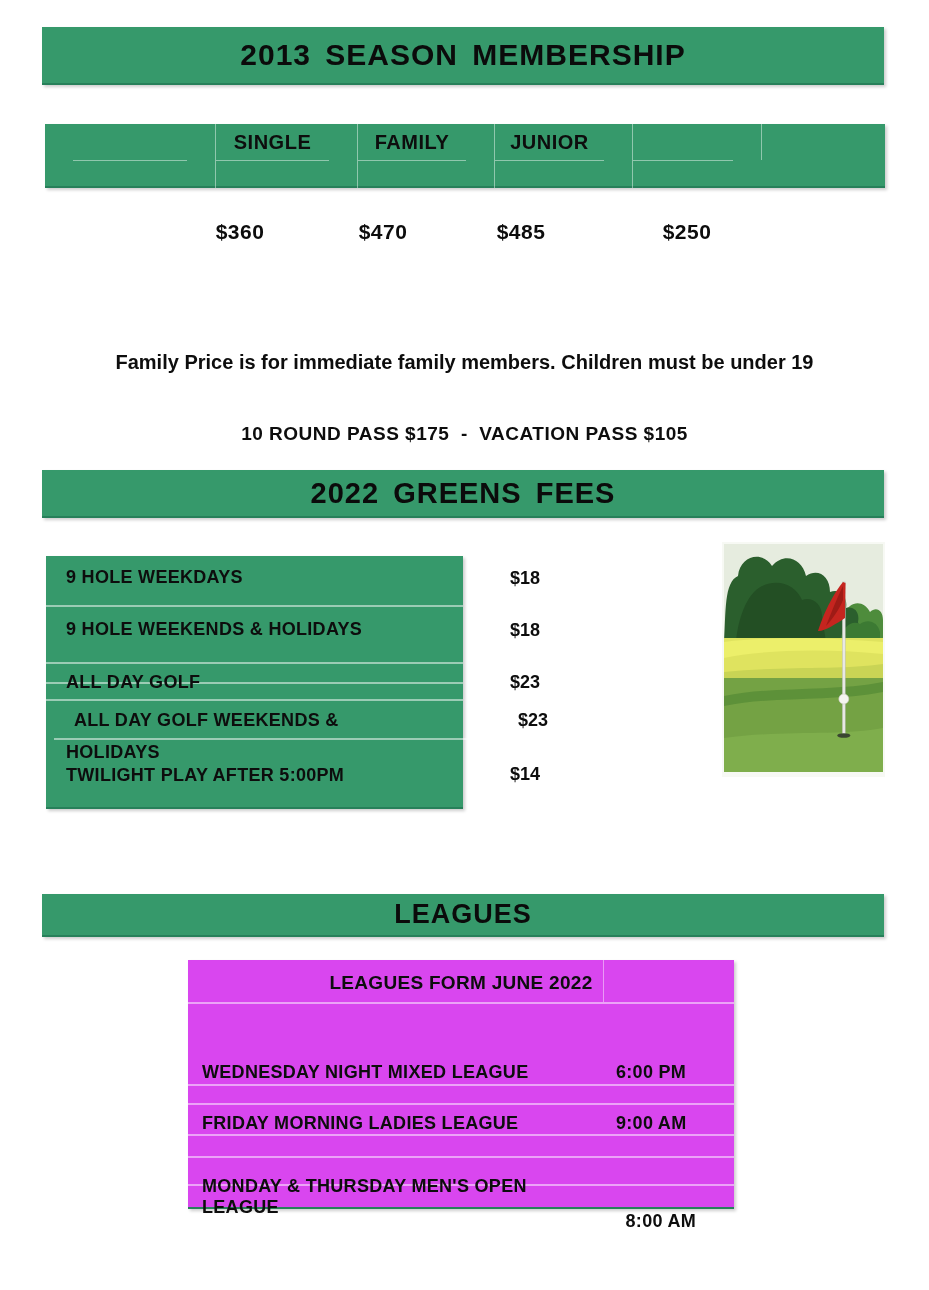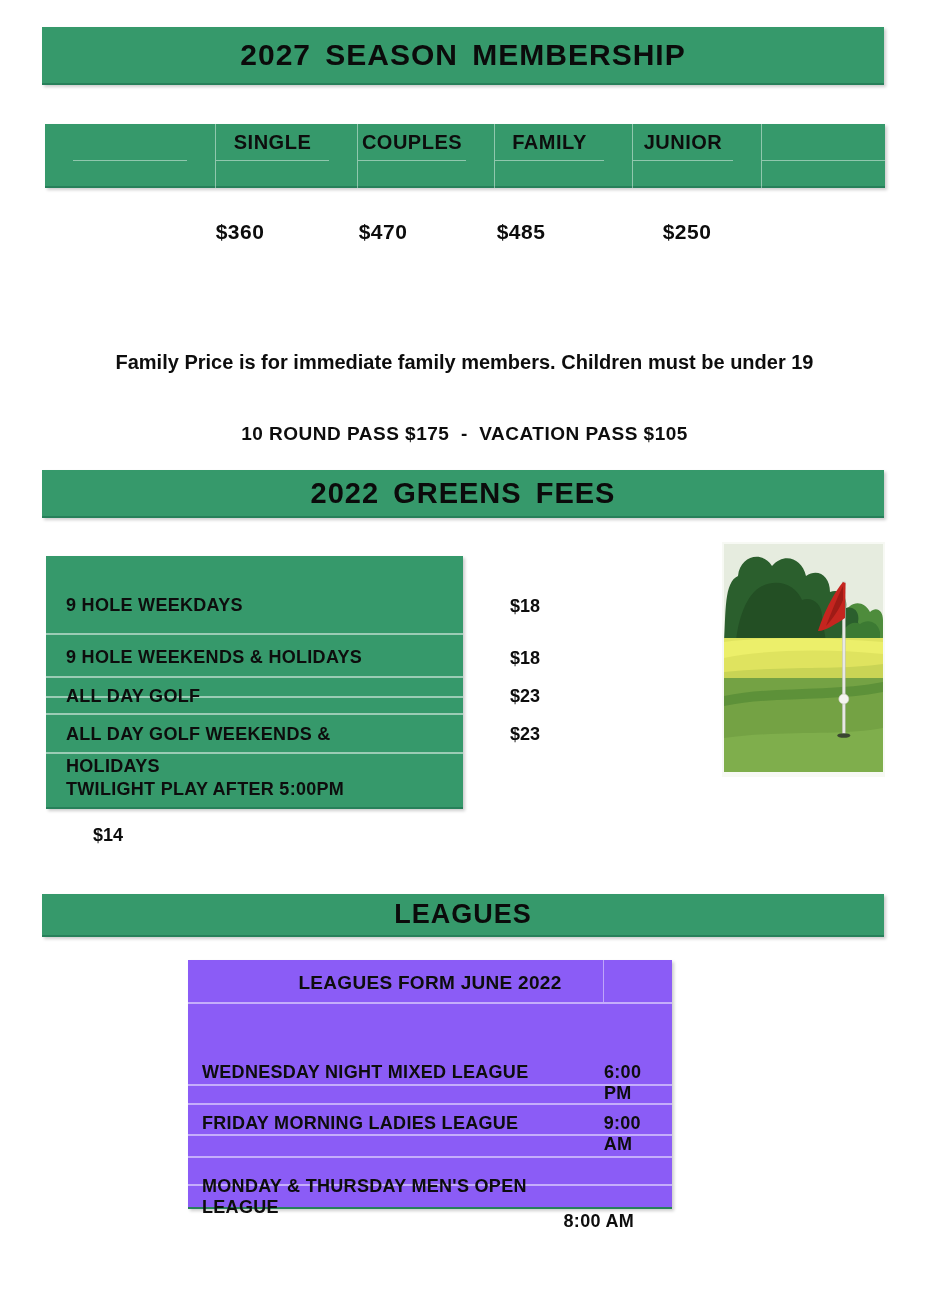--- a/index.html
+++ b/index.html
@@ -70,35 +70,35 @@
     box-shadow:2px 2px 3px rgba(0,0,0,0.20);
   }
   .fee-row { position:relative; display:flex; }
   .fee-label {
     width:417px; padding-left:20px; font-size:18px; letter-spacing:0.3px;
     border-bottom:2px solid rgba(255,255,255,0.5);
     line-height:23px;
   }
   .fee-row:last-child .fee-label { border-bottom:none; }
   .fee-price { padding-left:47px; font-size:18px; }
-  .fee-row-1 { height:51px;margin-top:28px; } .fee-row-1 .fee-label { padding-top:10px; } .fee-row-1 .fee-price { padding-top:12px; }
-  .fee-row-2 { height:43px; } .fee-row-2 .fee-label { padding-top:11px; } .fee-row-2 .fee-price { padding-top:13px; }
+  .fee-row-1 { height:51px; } .fee-row-1 .fee-label { padding-top:10px; } .fee-row-1 .fee-price { padding-top:12px; }
+  .fee-row-2 { height:57px; } .fee-row-2 .fee-label { padding-top:11px; } .fee-row-2 .fee-price { padding-top:13px; }
   .fee-row-3 { height:20px; } .fee-row-3 .fee-label { padding-top:7px;  } .fee-row-3 .fee-price { padding-top:8px; }
   .fee-row-sp{ height:17px; }
-  .fee-row-4 { height:39px; } .fee-row-4 .fee-label { padding-top:8px;  } .fee-row-4 .fee-price { padding-top:9px; }
-  .fee-row-5 { height:40px;flex-direction:column; } .fee-row-5 .fee-label { padding-top:1px;  } .fee-row-5 .fee-price { padding-top:24px; }
+  .fee-row-4 { height:39px;padding-left:8px; } .fee-row-4 .fee-label { padding-top:8px;  } .fee-row-4 .fee-price { padding-top:9px; }
+  .fee-row-5 { height:40px; } .fee-row-5 .fee-label { padding-top:1px;  } .fee-row-5 .fee-price { padding-top:24px; }
 
   
   .golf-photo { position:absolute; left:722px; top:542px; width:163px; height:235px; }
   .golf-photo svg { display:block; width:100%; height:100%; }
 
   
   .leagues-table {
-    position:absolute; left:188px; top:960px; width:484px; height:249px;
-    background:#8b5cf6;
+    position:absolute; left:188px; top:960px; width:546px; height:249px;
+    background:#d946ef;
     border-bottom:2px solid #27805A;
     box-shadow:2px 2px 3px rgba(0,0,0,0.20);
     font-size:18px; letter-spacing:0.3px;
   }
   .lg-line { border-bottom:2px solid rgba(255,255,255,0.5); }
   .lg-header { position:relative; height:44px; padding-top:12px; text-align:center; font-size:19px; }
   .lg-header::after {
     content:""; position:absolute; left:415px; top:0; bottom:0;
     width:1px; background:rgba(255,255,255,0.45);
   }
@@ -112,27 +112,26 @@
   .lg-row-mon { height:28px; padding-top:18px; }
   .lg-row-time{ height:35px; padding-top:13px; text-align:right; padding-right:38px;margin-top:12px; }
   .lg-empty   { height:24px; }
 </style>
 </head>
 <body>
 
 <div class="page">
 
   <div class="banner banner-membership">
-    <span>2027 SEASON MEMBERSHIP</span>
+    <span>2013 SEASON MEMBERSHIP</span>
   </div>
 
   <div class="membership-table">
     <div class="m-cell"></div>
     <div class="m-cell">SINGLE</div>
-    <div class="m-cell">COUPLES</div>
     <div class="m-cell">FAMILY</div>
     <div class="m-cell">JUNIOR</div>
     <div class="m-cell"></div>
     <div class="m-cell"></div>
     <div class="m-cell"></div>
     <div class="m-cell"></div>
     <div class="m-cell"></div>
     <div class="m-cell"></div>
     <div class="m-cell"></div>
   </div>

